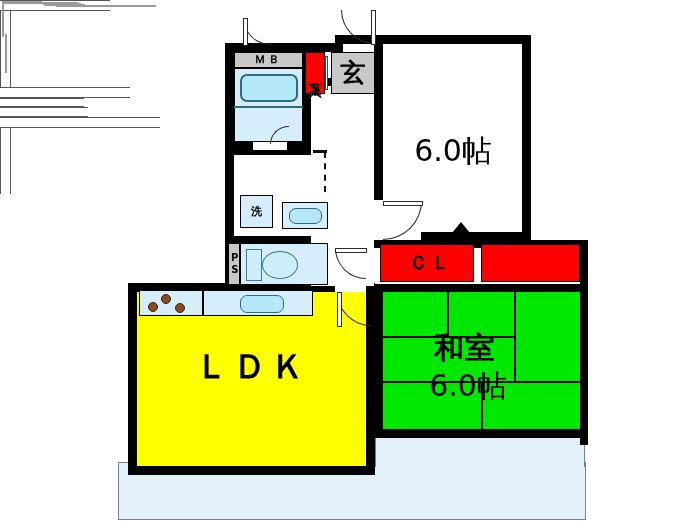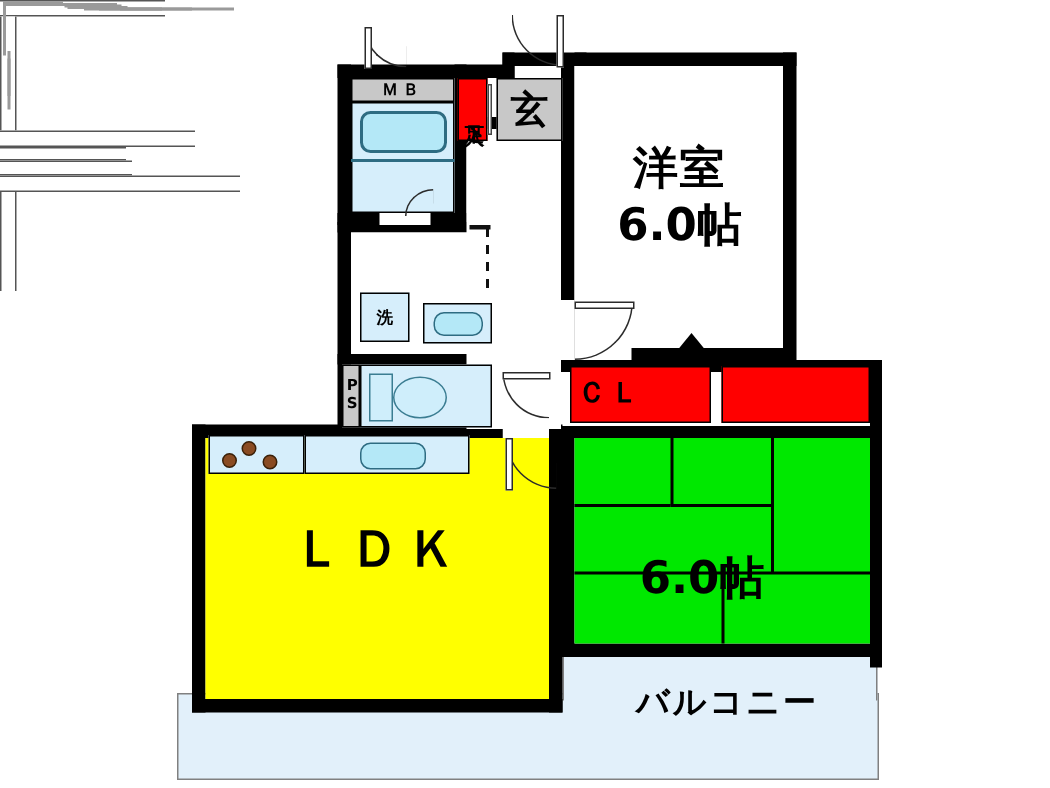--- a/index.html
+++ b/index.html
@@ -21,21 +21,21 @@
   .wall{background:#000000;}
 
   
   .outline-thin{border:1px solid #808080;}
   .outline-dark{border:1px solid #000000;}
 
   
   .lbl{position:absolute;display:flex;align-items:center;justify-content:center;
        color:#000;line-height:1.05;text-align:center;white-space:nowrap;}
   .room-name{font-size:30px;font-weight:bold;letter-spacing:1px;}
-  .room-size{font-size:30px;font-weight:bold;letter-spacing:0px;}
+  .room-size{font-size:30px;font-weight:normal;letter-spacing:0px;}
   .tag-red{color:#000;font-size:19px;font-weight:bold;letter-spacing:3px;}
   .tag-red-v{color:#000;font-size:13px;font-weight:bold;
              writing-mode:vertical-rl;text-orientation:upright;letter-spacing:0px;}
   .tag-mb{font-size:11px;font-weight:bold;letter-spacing:3px;color:#000;}
   .tag-gen{font-size:25px;font-weight:bold;color:#000;}
   .tag-sen{font-size:11px;color:#000;font-weight:bold;}
   .tag-ps{font-size:10px;font-weight:bold;color:#000;
           writing-mode:vertical-rl;text-orientation:upright;letter-spacing:1px;}
   .tag-balcony{font-size:22px;font-weight:bold;letter-spacing:2px;color:#000;}
 
@@ -62,21 +62,20 @@
   .toilet-tank{position:absolute;background:#cfeefb;border:1.5px solid #3b7d92;}
   .dashed-door{position:absolute;border-left:2px dashed #111;}
 </style>
 </head>
 <body>
 
 <div id="plan">
 
   <div class="abs fill-balcony outline-thin" style="left:118px;top:462px;width:468px;height:58px;"></div>
   <div class="abs fill-balcony" style="left:375px;top:437px;width:210px;height:30px;border-left:1px solid #808080;border-right:1px solid #808080;"></div>
-  <div class="lbl tag-balcony" style="left:390px;top:452px;width:190px;height:34px;">バルコニー</div>
 
   <div class="abs wall" style="left:225px;top:43px;width:118px;height:9px;"></div>
 
   <div class="abs wall" style="left:335px;top:35px;width:56px;height:9px;"></div>
   <div class="abs wall" style="left:383px;top:35px;width:148px;height:9px;"></div>
 
   <div class="abs wall" style="left:225px;top:43px;width:9px;height:247px;"></div>
 
   <div class="abs wall" style="left:522px;top:35px;width:9px;height:205px;"></div>
 
@@ -137,21 +136,20 @@
   <div class="abs fill-red outline-dark" style="left:305px;top:52px;width:20px;height:42px;"></div>
   <div class="lbl tag-red-v" style="left:305px;top:52px;width:20px;height:42px;">下足入</div>
   <div class="abs" style="left:325px;top:56px;width:3px;height:34px;background:#ffffff;border:1px solid #444;"></div>
 
   <div class="abs fill-gray outline-dark" style="left:331px;top:52px;width:44px;height:42px;"></div>
   <div class="lbl tag-gen" style="left:331px;top:52px;width:44px;height:42px;">玄</div>
 
   <div class="arc arc-bl" style="left:341px;top:10px;width:33px;height:33px;"></div>
   <div class="leaf" style="left:371px;top:10px;width:3px;height:33px;"></div>
 
-  <div class="lbl room-name" style="left:390px;top:95px;width:126px;height:36px;">洋室</div>
   <div class="lbl room-size" style="left:390px;top:133px;width:126px;height:36px;">6.0帖</div>
 
   <div class="win-h" style="left:396px;top:35px;width:110px;height:9px;">
     <div class="sash" style="left:2px;top:2px;width:52px;height:2px;"></div>
     <div class="sash" style="left:56px;top:5px;width:52px;height:2px;"></div>
   </div>
 
   <div class="abs fill-white" style="left:374px;top:200px;width:9px;height:40px;"></div>
   <div class="arc arc-br" style="left:383px;top:201px;width:38px;height:38px;"></div>
   <div class="leaf" style="left:383px;top:201px;width:38px;height:3px;"></div>
@@ -195,34 +193,35 @@
   <div class="win-h" style="left:218px;top:466px;width:130px;height:9px;">
     <div class="sash" style="left:2px;top:2px;width:62px;height:2px;"></div>
     <div class="sash" style="left:66px;top:5px;width:62px;height:2px;"></div>
   </div>
 
   <div class="abs fill-white" style="left:337px;top:283px;width:29px;height:9px;"></div>
   <div class="arc arc-bl" style="left:337px;top:292px;width:33px;height:33px;"></div>
   <div class="leaf" style="left:337px;top:292px;width:3px;height:33px;"></div>
 
   <div class="abs fill-red outline-dark" style="left:380px;top:244px;width:94px;height:38px;"></div>
-  <div class="lbl tag-red" style="left:360px;top:244px;width:94px;height:38px;">ＣＬ</div>
+  <div class="lbl tag-red" style="left:384px;top:244px;width:94px;height:38px;">ＣＬ</div>
 
   <div class="abs fill-red outline-dark" style="left:481px;top:244px;width:99px;height:38px;"></div>
 
   <div class="win-h" style="left:386px;top:233px;width:84px;height:7px;">
     <div class="sash" style="left:2px;top:1px;width:38px;height:2px;"></div>
     <div class="sash" style="left:43px;top:3px;width:38px;height:2px;"></div>
   </div>
 
   <div class="win-h" style="left:487px;top:284px;width:88px;height:8px;">
     <div class="sash" style="left:2px;top:1px;width:40px;height:2px;"></div>
     <div class="sash" style="left:45px;top:4px;width:40px;height:2px;"></div>
   </div>
 
+  <div class="lbl room-name" style="left:405px;top:330px;width:120px;height:36px;">和室</div>
   <div class="lbl room-size" style="left:398px;top:368px;width:140px;height:36px;">6.0帖</div>
 
   <div class="win-h" style="left:400px;top:429px;width:160px;height:9px;">
     <div class="sash" style="left:2px;top:2px;width:76px;height:2px;"></div>
     <div class="sash" style="left:80px;top:5px;width:76px;height:2px;"></div>
   </div>
 
   <div class="win-v" style="left:374px;top:330px;width:9px;height:66px;">
     <div class="sash" style="left:2px;top:2px;width:2px;height:30px;"></div>
     <div class="sash" style="left:5px;top:34px;width:2px;height:30px;"></div>

